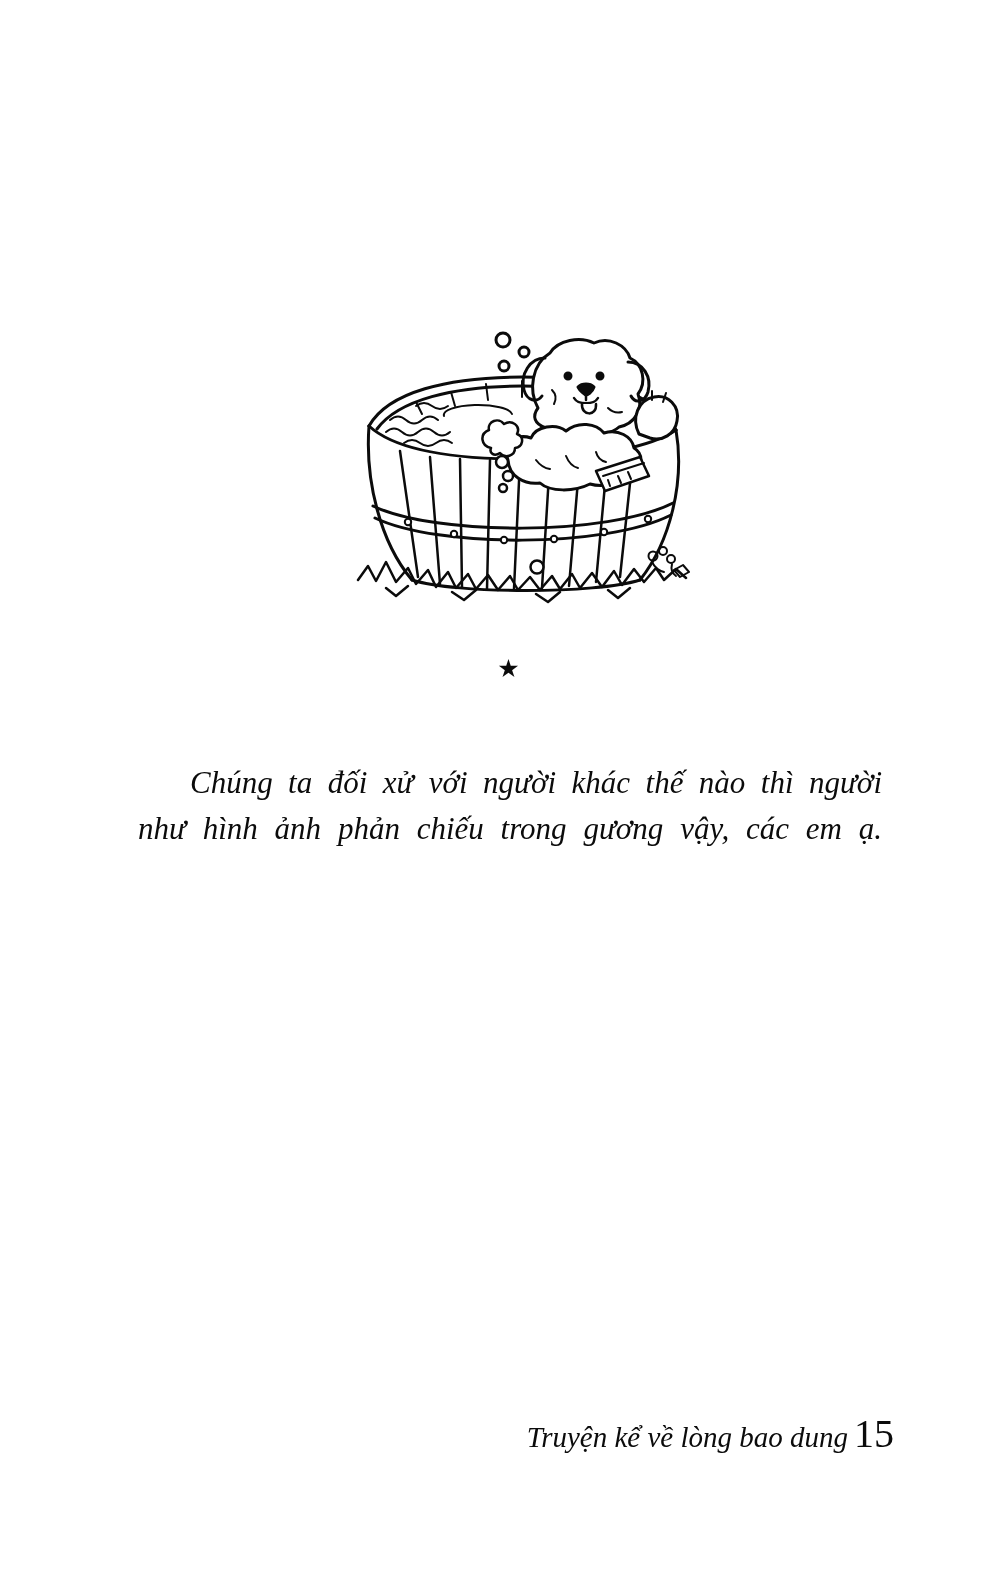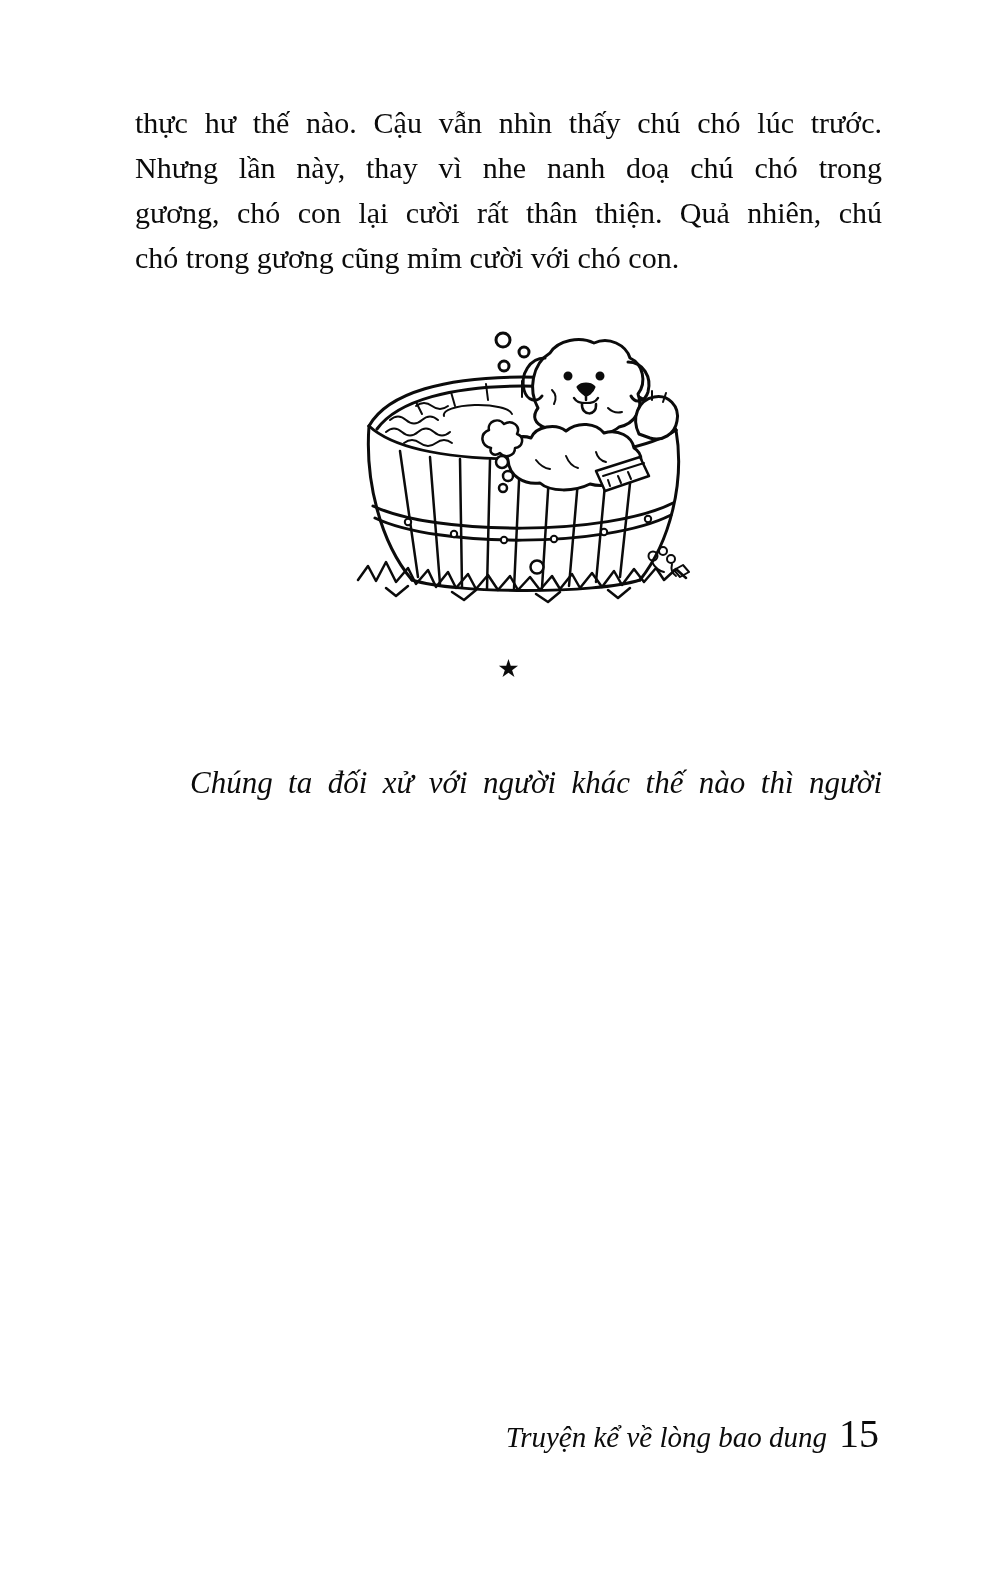--- a/index.html
+++ b/index.html
@@ -8,35 +8,29 @@
     color:#0b0b0b;font-family:"Liberation Serif","DejaVu Serif",serif;overflow:hidden;
   }
   .story{position:absolute;left:135px;top:100px;width:747px;}
   .story .tline{font-size:30px;line-height:45px;height:45px;}
   .moral{position:absolute;left:138px;top:712px;width:744px;font-style:italic;margin-top:48px;}
   .moral .tline{font-size:31px;line-height:46px;height:46px;}
   .tline.just{text-align:justify;text-align-last:justify;}
   .tline.indent{padding-left:52px;}
   .star{position:absolute;left:135px;top:654px;width:747px;text-align:center;font-size:25px;color:#0b0b0b;}
   .illustration{position:absolute;left:356px;top:330px;width:334px;height:294px;margin:0;}
-  .footer{position:absolute;right:121px;top:1410px;display:flex;align-items:baseline;gap:12px;}
+  .footer{position:absolute;right:106px;top:1410px;display:flex;align-items:baseline;gap:6px;}
   .ftitle{font-style:italic;font-size:29px;}
   .fnum{font-size:40px;}
 </style>
 </head>
 <body>
 
 <div class="page">
 
-  <div class="story">
-    <div class="tline just">thực hư thế nào. Cậu vẫn nhìn thấy chú chó lúc trước.</div>
-    <div class="tline just">Nhưng lần này, thay vì nhe nanh doạ chú chó trong</div>
-    <div class="tline just">gương, chó con lại cười rất thân thiện. Quả nhiên, chú</div>
-    <div class="tline">chó trong gương cũng mỉm cười với chó con.</div>
-  </div>
 
   <figure class="illustration">
     <svg viewBox="0 0 334 294" width="334" height="294">
       <g fill="none" stroke="#0b0b0b" stroke-width="3" stroke-linecap="round" stroke-linejoin="round">
 
         <g>
           <circle cx="147" cy="10" r="7"></circle>
           <circle cx="168" cy="22" r="5"></circle>
           <circle cx="148" cy="36" r="5"></circle>
         </g>
@@ -152,20 +146,21 @@
           <path d="M316,234 q-2,8 4,12"></path>
         </g>
       </g>
     </svg>
   </figure>
 
   <div class="star">★</div>
 
   <div class="moral">
     <div class="tline just indent">Chúng ta đối xử với người khác thế nào thì người</div>
+    <div class="tline just">như hình ảnh phản chiếu trong gương vậy, các em ạ.</div>
   </div>
 
   <div class="footer">
     <span class="ftitle">Truyện kể về lòng bao dung</span>
     <span class="fnum">15</span>
   </div>
 
 </div>
 
 </body></html>

